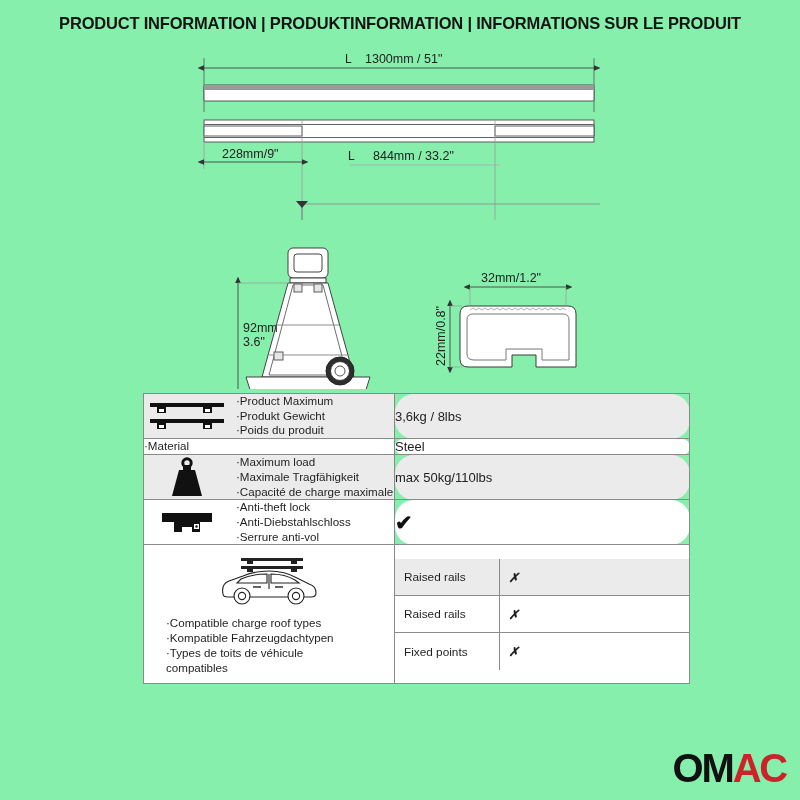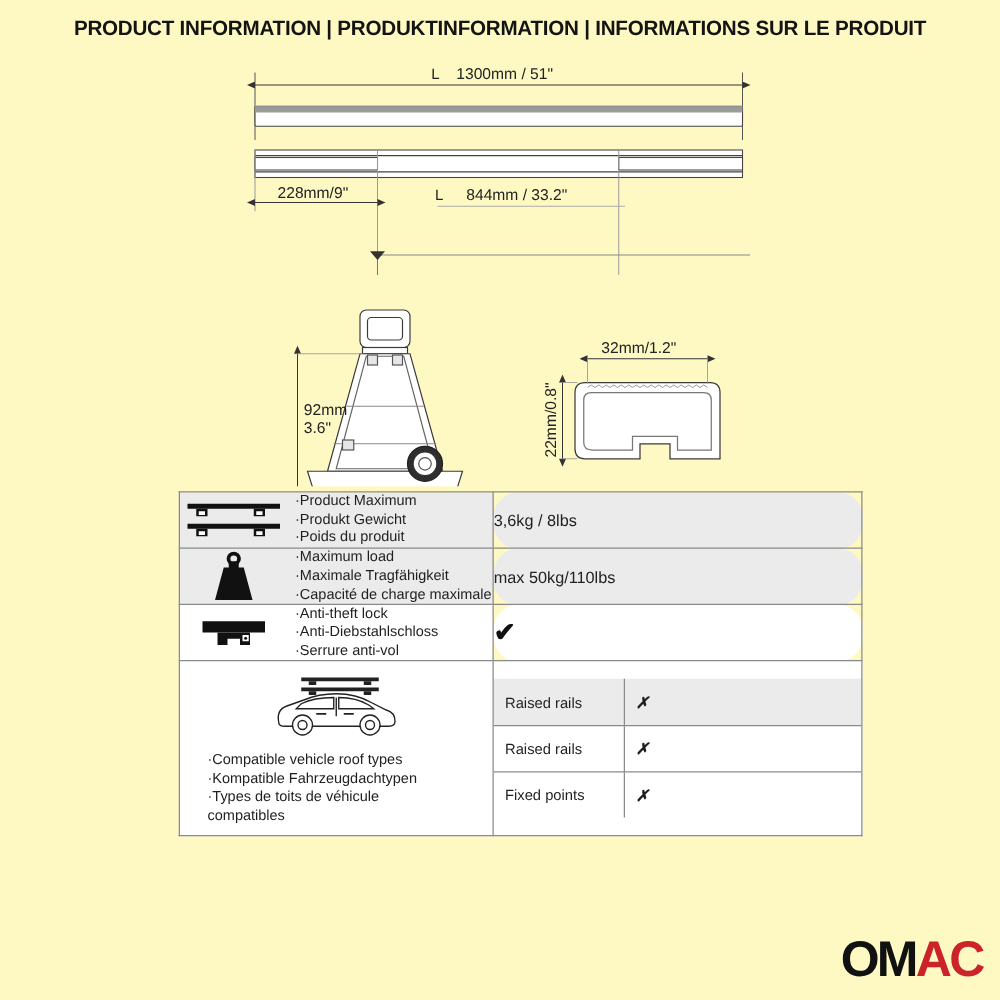--- a/index.html
+++ b/index.html
@@ -9,21 +9,21 @@
     background: #ffffff;
     font-family: "Liberation Sans", sans-serif;
     color: #1a1a1a;
     overflow: hidden;
   }
 
   #page {
     position: relative;
     width: 800px;
     height: 800px;
-    background: #fef9c3;
+    background: #86efac;
   }
 
   
   .header {
     position: absolute;
     left: 0; top: 14px;
     width: 800px;
     text-align: center;
     font-size: 16.5px;
     font-weight: bold;
@@ -332,20 +332,28 @@
             <div class="label-list">
               <div class="bullet-line">·Product Maximum</div>
               <div class="bullet-line">·Produkt Gewicht</div>
               <div class="bullet-line">·Poids du produit</div>
             </div>
           </div>
         </td>
         <td class="cell-right">3,6kg / 8lbs</td>
       </tr>
 
+      <tr class="row-white">
+        <td class="cell-left material-cell">
+          <div class="label-list">
+            <div class="bullet-line">·Material</div>
+          </div>
+        </td>
+        <td class="cell-right">Steel</td>
+      </tr>
 
       <tr class="row-gray">
         <td class="cell-left">
           <div class="left-inner">
             <div class="icon-box">
               <svg width="54" height="42" viewBox="0 0 54 42">
                 <path d="M19,14 L35,14 L42,40 L12,40 z" fill="#111"></path>
                 <rect x="23" y="9" width="8" height="6" fill="#111"></rect>
                 <circle cx="27" cy="7" r="4.2" fill="none" stroke="#111" stroke-width="3"></circle>
               </svg>
@@ -407,21 +415,21 @@
                   <line x1="62" y1="35" x2="70" y2="35" stroke-width="1.4"></line>
 
                   <circle cx="29" cy="44" r="8" fill="#fff"></circle>
                   <circle cx="29" cy="44" r="3.6" fill="#fff"></circle>
                   <circle cx="83" cy="44" r="8" fill="#fff"></circle>
                   <circle cx="83" cy="44" r="3.6" fill="#fff"></circle>
                 </g>
               </svg>
             </div>
             <div class="label-list">
-              <div class="bullet-line">·Compatible vehicle roof types</div>
+              <div class="bullet-line">·Compatible charge roof types</div>
               <div class="bullet-line">·Kompatible Fahrzeugdachtypen</div>
               <div class="bullet-line wrap" style="max-width:176px">·Types de toits de véhicule compatibles</div>
             </div>
           </div>
         </td>
         <td class="cell-subtable">
           <table class="sub-table">
             <tbody>
               <tr class="sub-gray">
                 <td class="sub-name">Raised rails</td>

